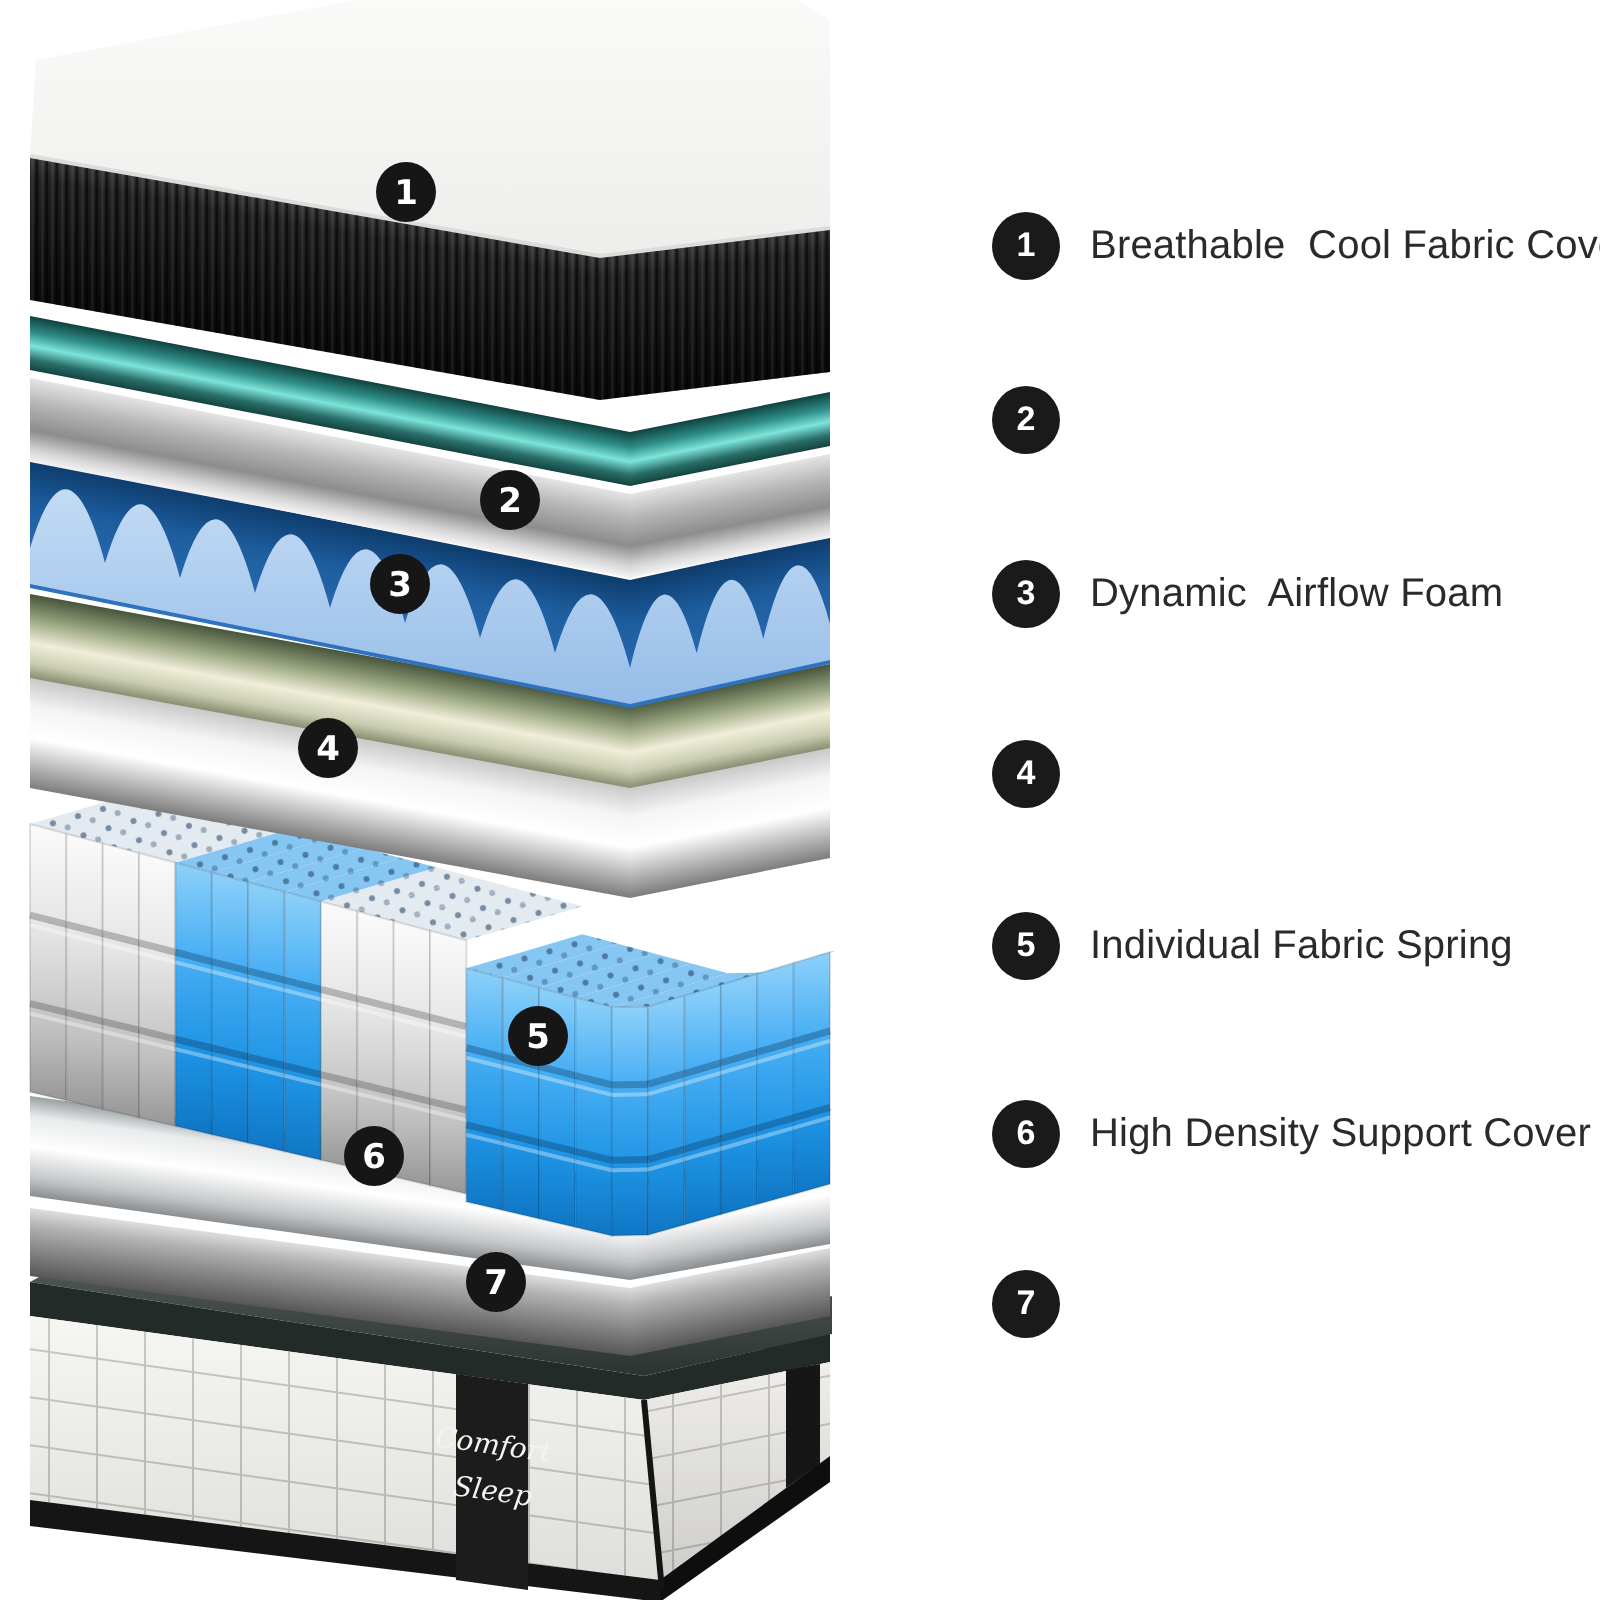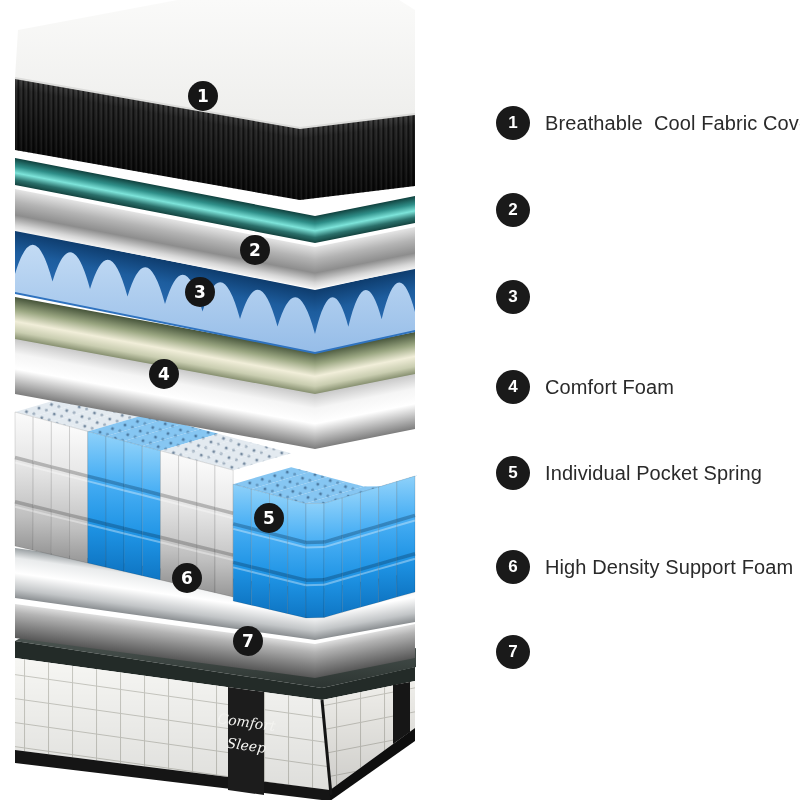--- a/index.html
+++ b/index.html
@@ -446,30 +446,30 @@
   <div class="legend">
     <div class="legend-row" style="top:106px">
       <div class="legend-badge">1</div>
       <div class="legend-label">Breathable  Cool Fabric Cover</div>
     </div>
     <div class="legend-row" style="top:193px">
       <div class="legend-badge">2</div>
     </div>
     <div class="legend-row" style="top:280px">
       <div class="legend-badge">3</div>
+      <div class="legend-label">Dynamic  Airflow Foam</div>
     </div>
     <div class="legend-row" style="top:370px">
       <div class="legend-badge">4</div>
-      <div class="legend-label">Comfort Foam</div>
     </div>
     <div class="legend-row" style="top:456px">
       <div class="legend-badge">5</div>
-      <div class="legend-label">Individual Pocket Spring</div>
+      <div class="legend-label">Individual Fabric Spring</div>
     </div>
     <div class="legend-row" style="top:550px">
       <div class="legend-badge">6</div>
-      <div class="legend-label">High Density Support Foam</div>
+      <div class="legend-label">High Density Support Cover</div>
     </div>
     <div class="legend-row" style="top:635px">
       <div class="legend-badge">7</div>
     </div>
   </div>
 </div>
 
 </body></html>

